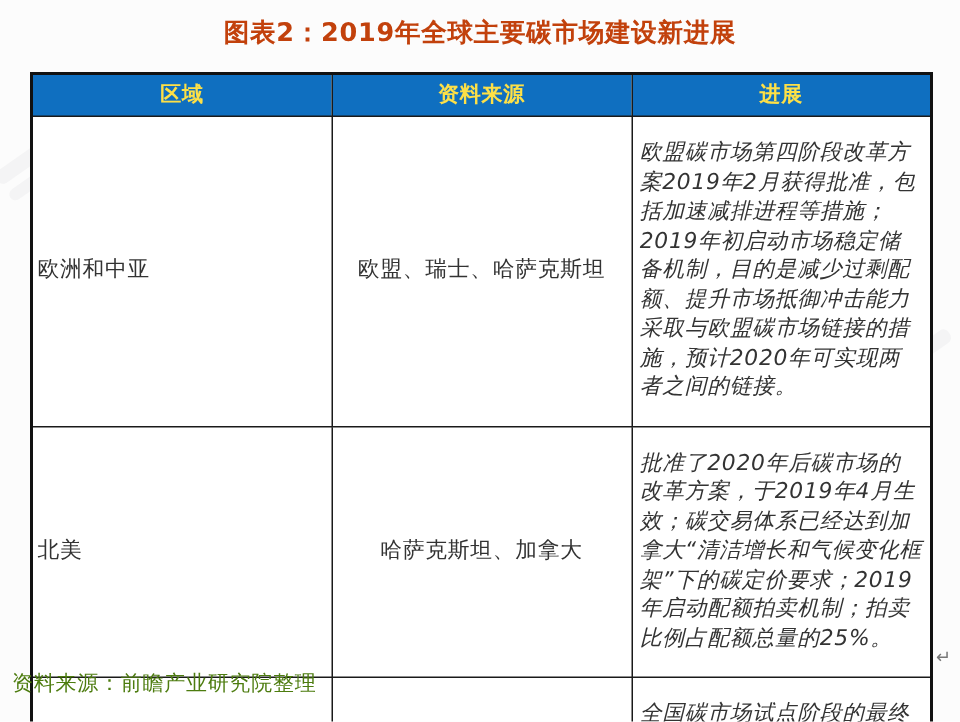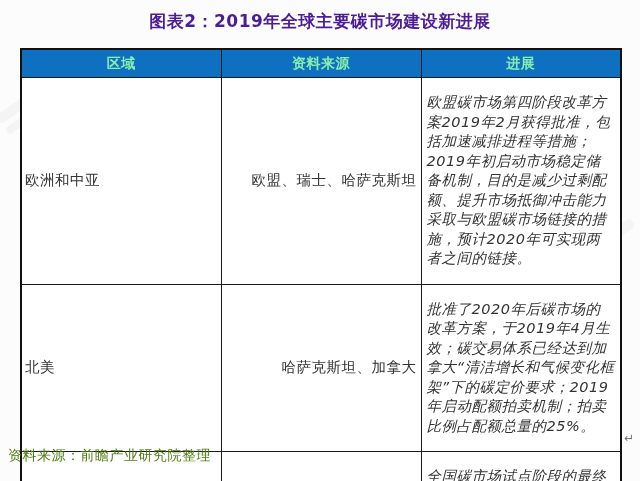--- a/index.html
+++ b/index.html
@@ -14,42 +14,42 @@
       transform:rotate(-35deg);pointer-events:none;}
   .wm1{left:-8px;top:95px;width:70px;height:10px;}
   .wm2{left:2px;top:112px;width:55px;height:8px;}
   .wm3{left:300px;top:150px;width:90px;height:10px;}
   .wm4{left:560px;top:240px;width:80px;height:10px;}
   .wm5{left:90px;top:300px;width:80px;height:9px;}
   .wm6{left:420px;top:430px;width:70px;height:9px;}
 
   .title{
     position:absolute;left:0;top:10px;width:640px;
-    text-align:center;font-weight:bold;font-size:17px;color:#4c1d95;
+    text-align:center;font-weight:bold;font-size:17px;color:#c2410c;
     letter-spacing:0.5px;
   }
   table.main{
     position:absolute;left:20px;top:48px;width:602px;
     border-collapse:collapse;table-layout:fixed;
     border:2px solid #111;
     background:#fff;
   }
   table.main th, table.main td{
     border:1px solid #1a1a1a;
     font-size:14.5px;line-height:19.5px;
     letter-spacing:0.5px;
     vertical-align:middle;
     overflow:hidden;
   }
   table.main th{
-    background:#0f6fc0;color:#86efac;font-weight:bold;
+    background:#0f6fc0;color:#fde047;font-weight:bold;
     height:27px;text-align:center;padding:0 2px;font-size:14px;
   }
   td.region{width:80px;padding:12px 3px;text-align:left;}
-  td.countries{width:96px;padding:12px 4px;text-align:right;}
+  td.countries{width:96px;padding:12px 4px;text-align:center;}
   td.progress{width:426px;padding:15px 5px;text-align:left;font-style:italic;}
   tr.r0{height:78px;} tr.r1{height:85px;} tr.r2{height:64px;}
 
   .return-mark{
     position:absolute;left:624px;top:431px;
     font-size:12px;color:#777;
   }
   .footer-source{
     position:absolute;left:8px;top:447px;
     font-size:14px;color:#4d7c0f;letter-spacing:0.5px;

